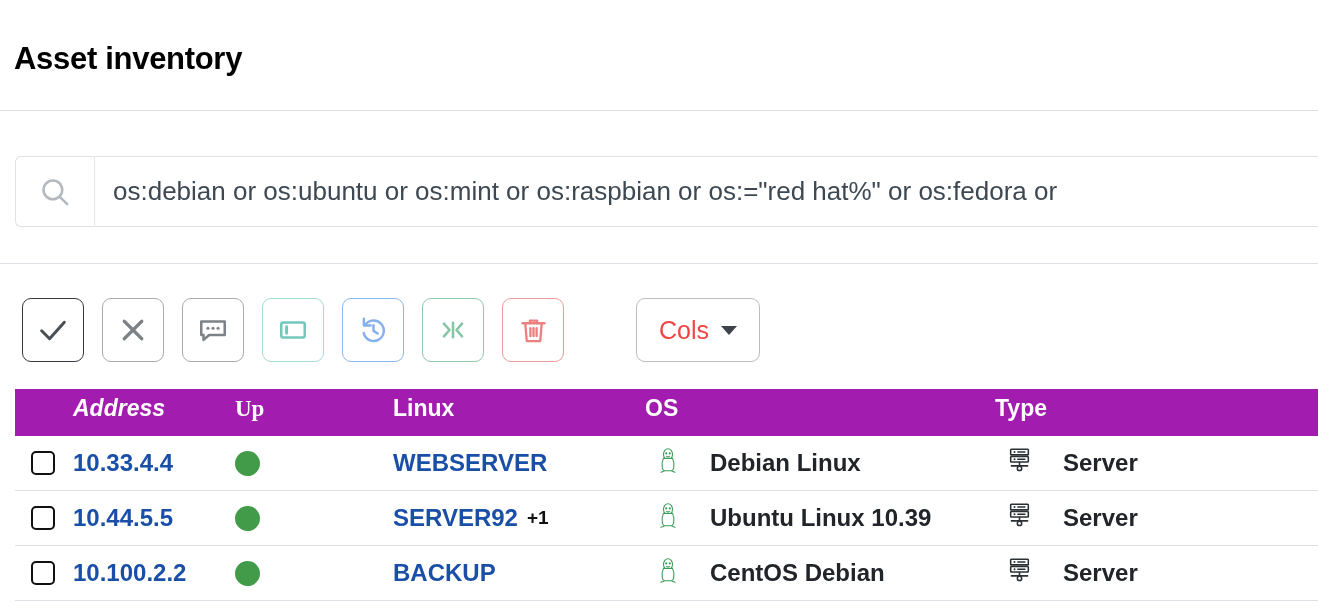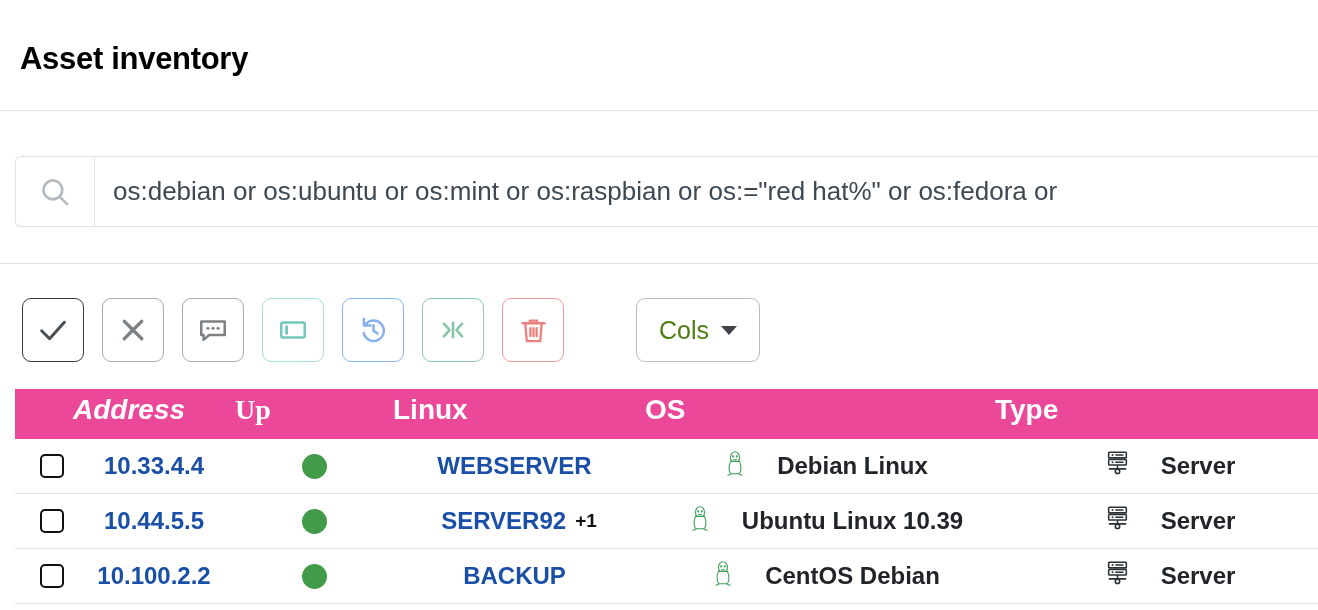--- a/index.html
+++ b/index.html
@@ -10,21 +10,21 @@
     background: #ffffff;
     font-family: "Liberation Sans", sans-serif;
     color: #212529;
     overflow: hidden;
   }
   #app { position: relative; width: 1318px; height: 610px; background:#fff; }
 
   
   .page-title {
     position: absolute;
-    left: 20px; top: 16px;
+    left: 14px; top: 16px;
     font-size: 31px;
     font-weight: bold;
     letter-spacing: -0.3px;
     color: #000000;
     line-height: 44px;
     white-space: nowrap;
   }
 
   .hr-divider {
     position: absolute;
@@ -105,21 +105,21 @@
 
   .cols-btn {
     margin-left: 54px;
     height: 64px;
     padding: 0 22px;
     border-radius: 9px;
     border: 1px solid #b9bdc1;
     background: #ffffff;
     font-family: "Liberation Sans", sans-serif;
     font-size: 25px;
-    color: #4d7c0f;
+    color: #ef4444;
     display: flex;
     align-items: center;
     gap: 12px;
     cursor: pointer;
   }
   .caret {
     width: 0; height: 0;
     border-left: 8px solid transparent;
     border-right: 8px solid transparent;
     border-top: 9px solid #3e4449;
@@ -130,23 +130,23 @@
     position: absolute;
     left: 15px; top: 389px;
     width: 1318px;
   }
   table.asset-table {
     border-collapse: collapse;
     width: 1318px;
     table-layout: fixed;
   }
   table.asset-table thead th {
-    background: #ec4899;
+    background: #a21caf;
     color: #ffffff;
-    font-size: 28px;
+    font-size: 23px;
     font-weight: bold;
     text-align: left;
     padding: 5px 0 13px 0;
     height: 47px;
     white-space: nowrap;
   }
   th.col-sorted { font-style: italic; }
 
   .col-chk   { width: 58px; }
   .col-addr  { width: 162px; }
@@ -158,21 +158,21 @@
   table.asset-table tbody td {
     border-bottom: 1px solid #dee2e6;
     height: 54px;
     padding: 0;
     font-size: 24px;
     font-weight: bold;
     color: #212529;
     vertical-align: middle;
     background: #ffffff;
   }
-  .cell-flex { display: flex; align-items: center; height: 54px; justify-content: center; }
+  .cell-flex { display: flex; align-items: center; height: 54px; }
 
   .row-checkbox {
     width: 24px; height: 24px;
     border: 2px solid #111111;
     border-radius: 5px;
     background: #fff;
     margin-left: 16px;
     cursor: pointer;
     display: block;
   }

